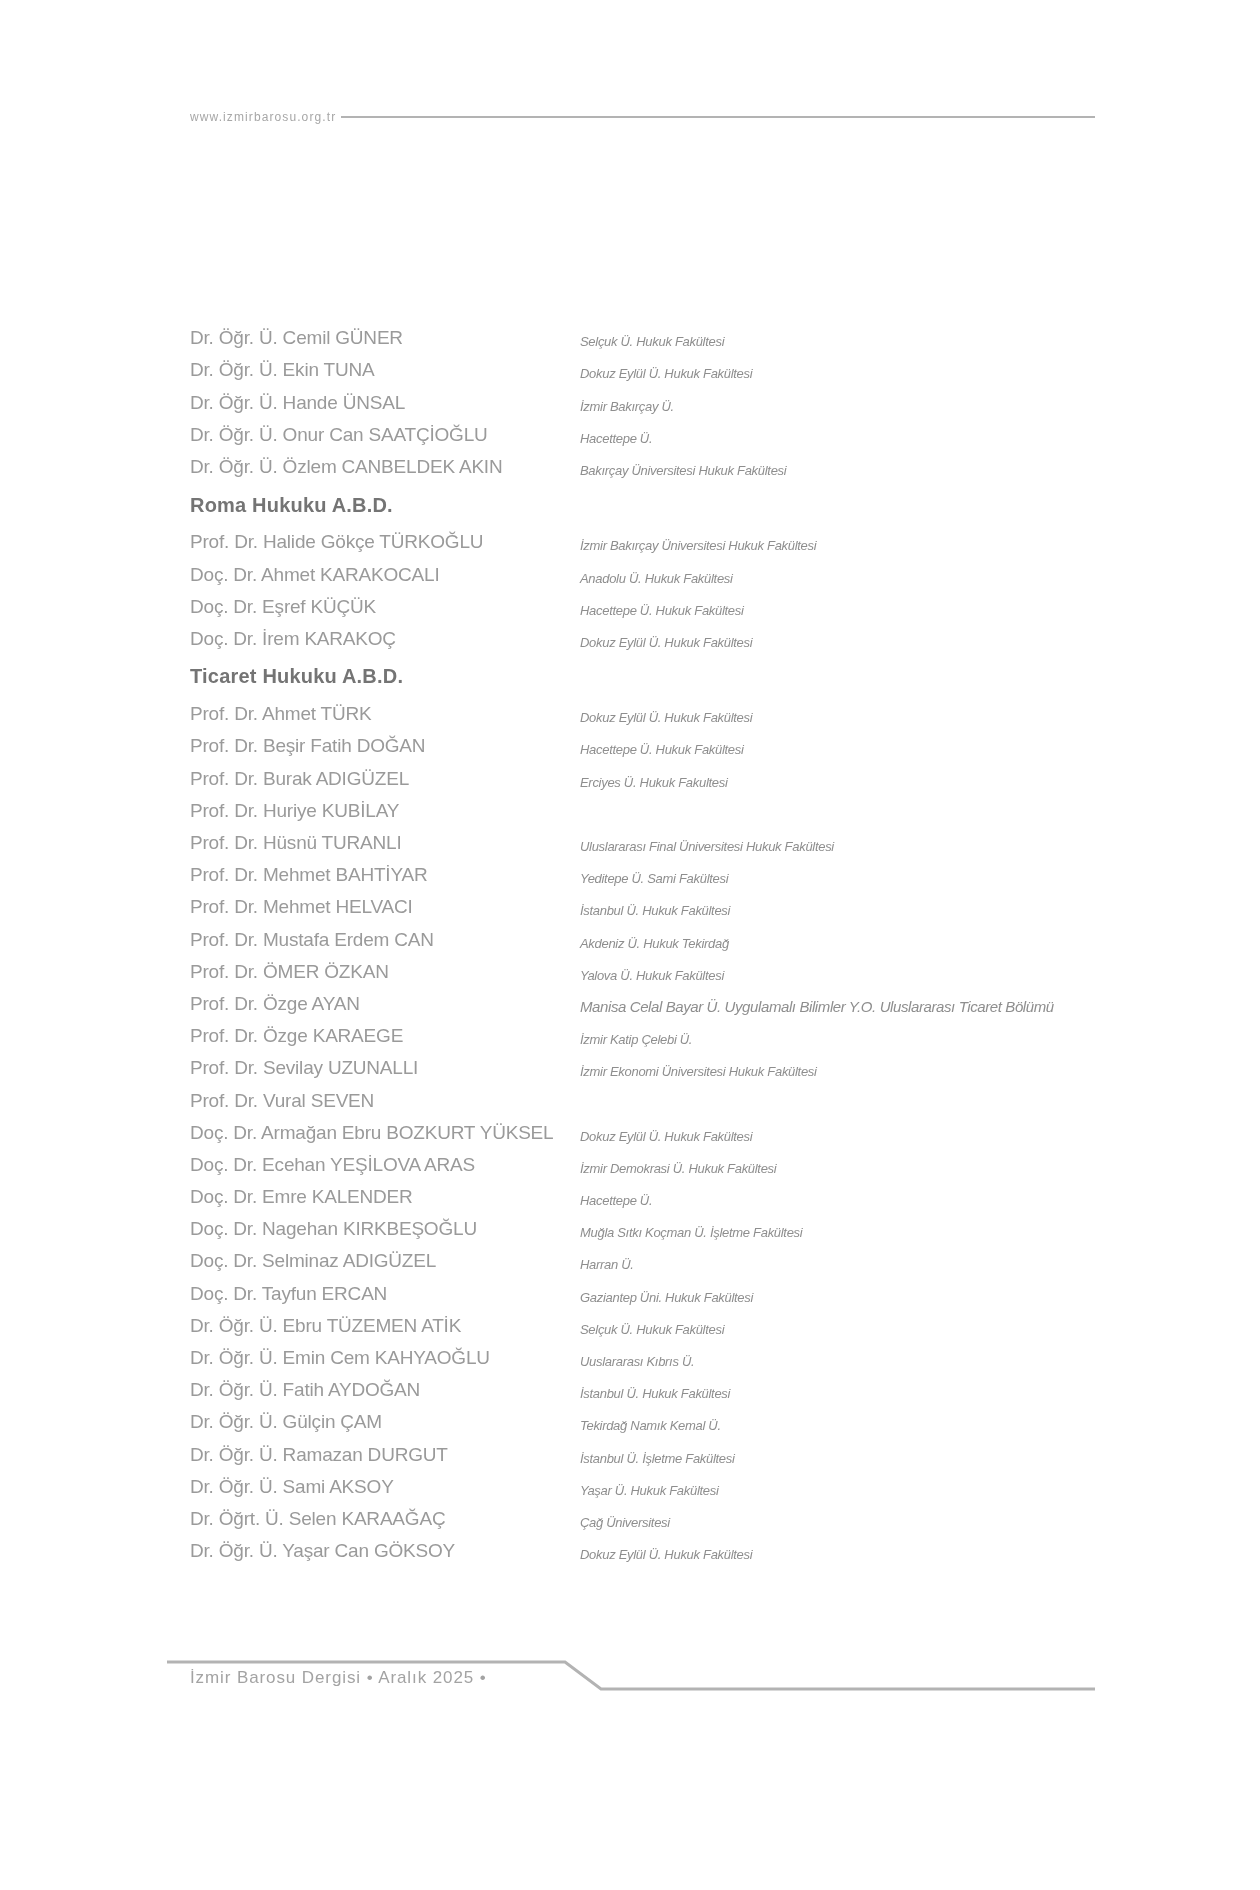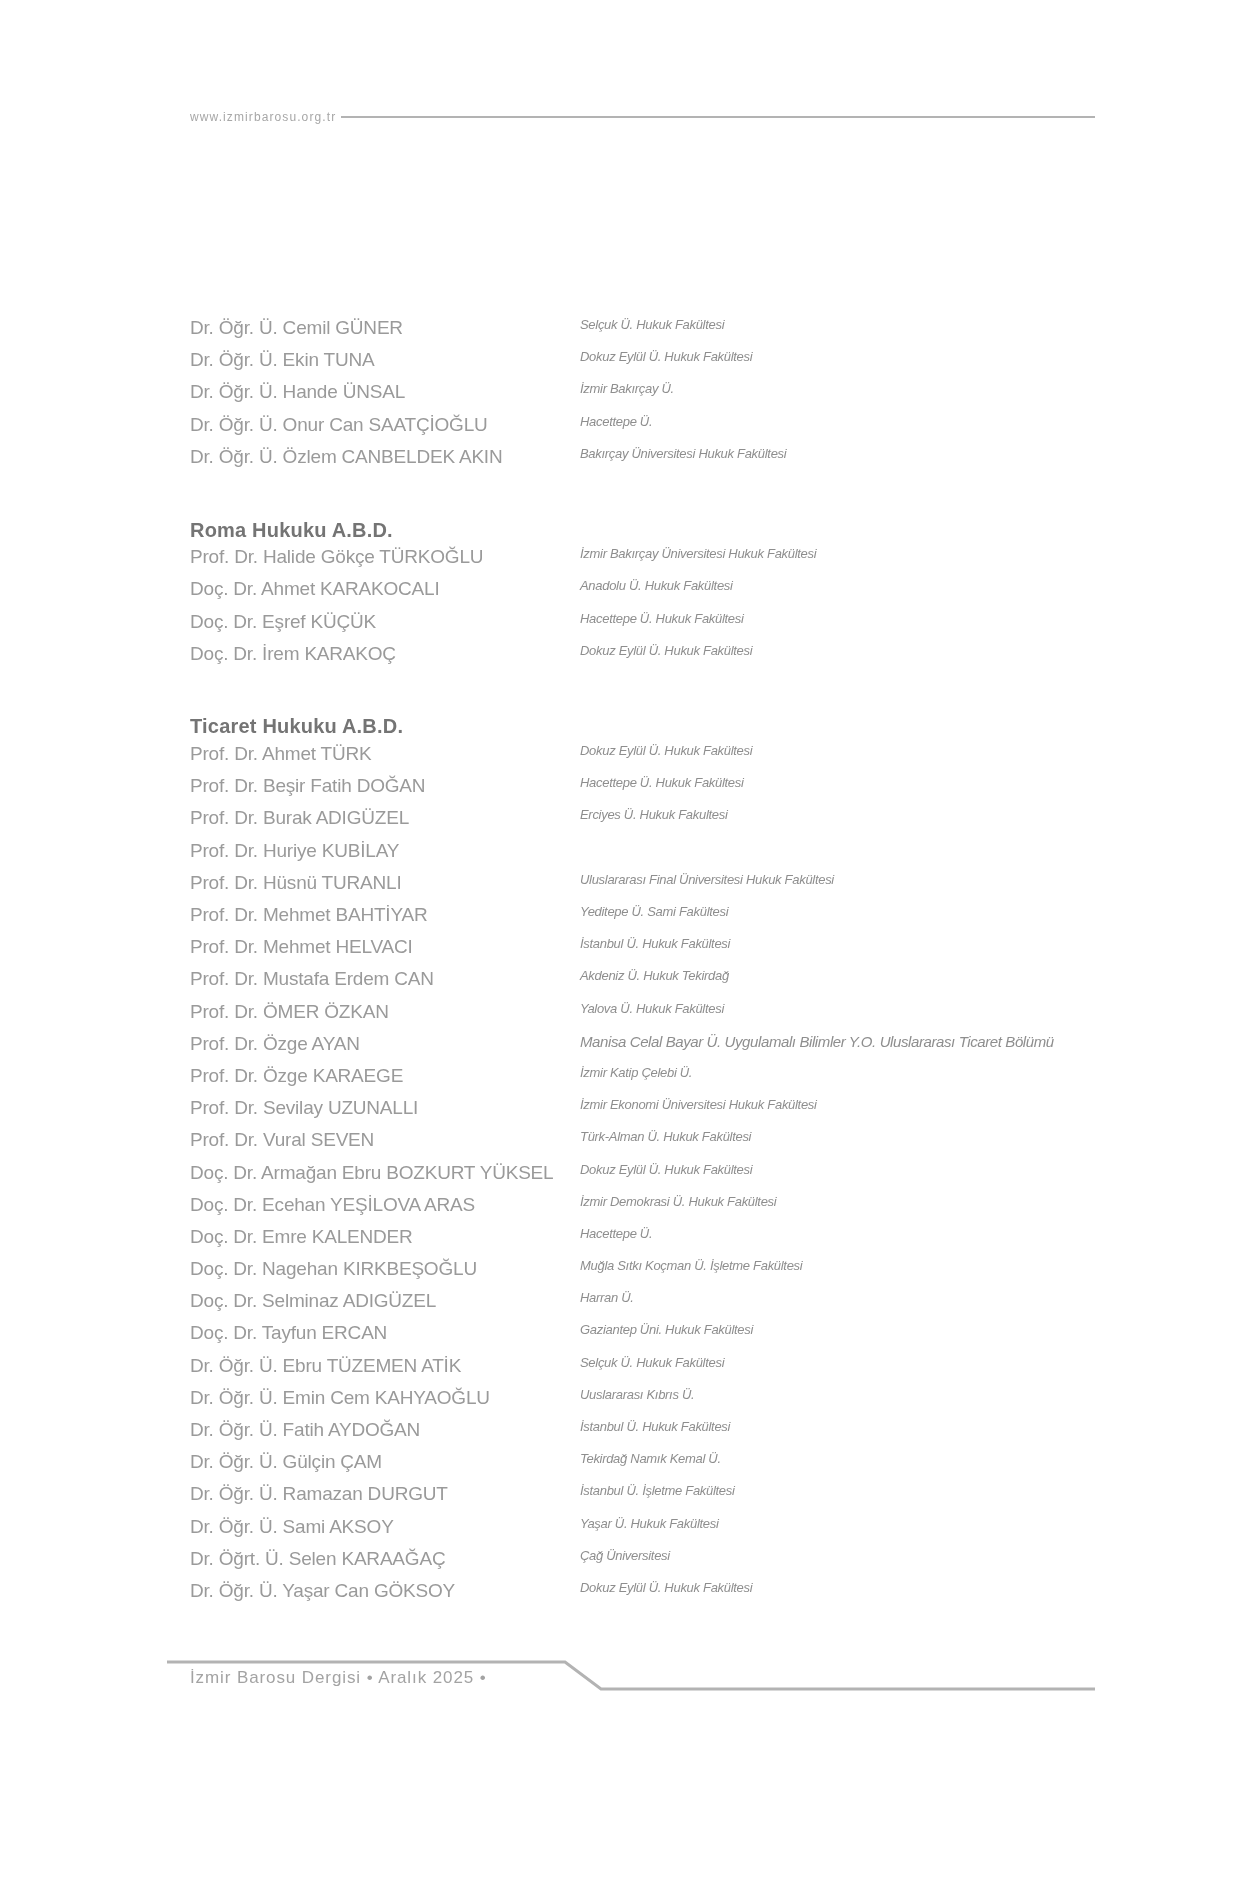--- a/index.html
+++ b/index.html
@@ -25,22 +25,22 @@
 
   
   .list {
     position:absolute; left:190px; top:317px; width:905px;
   }
   .section { }
   .section .heading {
     height:32.2px; display:flex; align-items:center;
     font-size:20px; font-weight:bold; color:#747474; letter-spacing:0.2px;
   }
-  .section + .section { margin-top:36px; }
-  .row { display:flex; height:32.2px; align-items:flex-start; }
+  .section + .section { margin-top:11px; }
+  .row { display:flex; height:32.2px; align-items:flex-end; }
   .row .name {
     flex:0 0 390px; font-size:19px; color:#9a9a9a;
     letter-spacing:-0.2px; white-space:nowrap; overflow:visible;
   }
   .row .aff {
     flex:1; font-size:13px; font-style:italic; color:#8e8e8e;
     letter-spacing:-0.3px; white-space:nowrap;
   }
   .row .aff.squeeze { font-size:15px; letter-spacing:-0.4px; }
 
@@ -148,21 +148,20 @@
         <div class="row">
           <span class="name">Prof. Dr. Özge KARAEGE</span>
           <span class="aff">İzmir Katip Çelebi Ü.</span>
         </div>
         <div class="row">
           <span class="name">Prof. Dr. Sevilay UZUNALLI</span>
           <span class="aff">İzmir Ekonomi Üniversitesi Hukuk Fakültesi</span>
         </div>
         <div class="row">
           <span class="name">Prof. Dr. Vural SEVEN</span>
-          <span class="aff">Türk-Alman Ü. Hukuk Fakültesi</span>
         </div>
         <div class="row">
           <span class="name">Doç. Dr. Armağan Ebru BOZKURT YÜKSEL</span>
           <span class="aff">Dokuz Eylül Ü. Hukuk Fakültesi</span>
         </div>
         <div class="row">
           <span class="name">Doç. Dr. Ecehan YEŞİLOVA ARAS</span>
           <span class="aff">İzmir Demokrasi Ü. Hukuk Fakültesi</span>
         </div>
         <div class="row">

